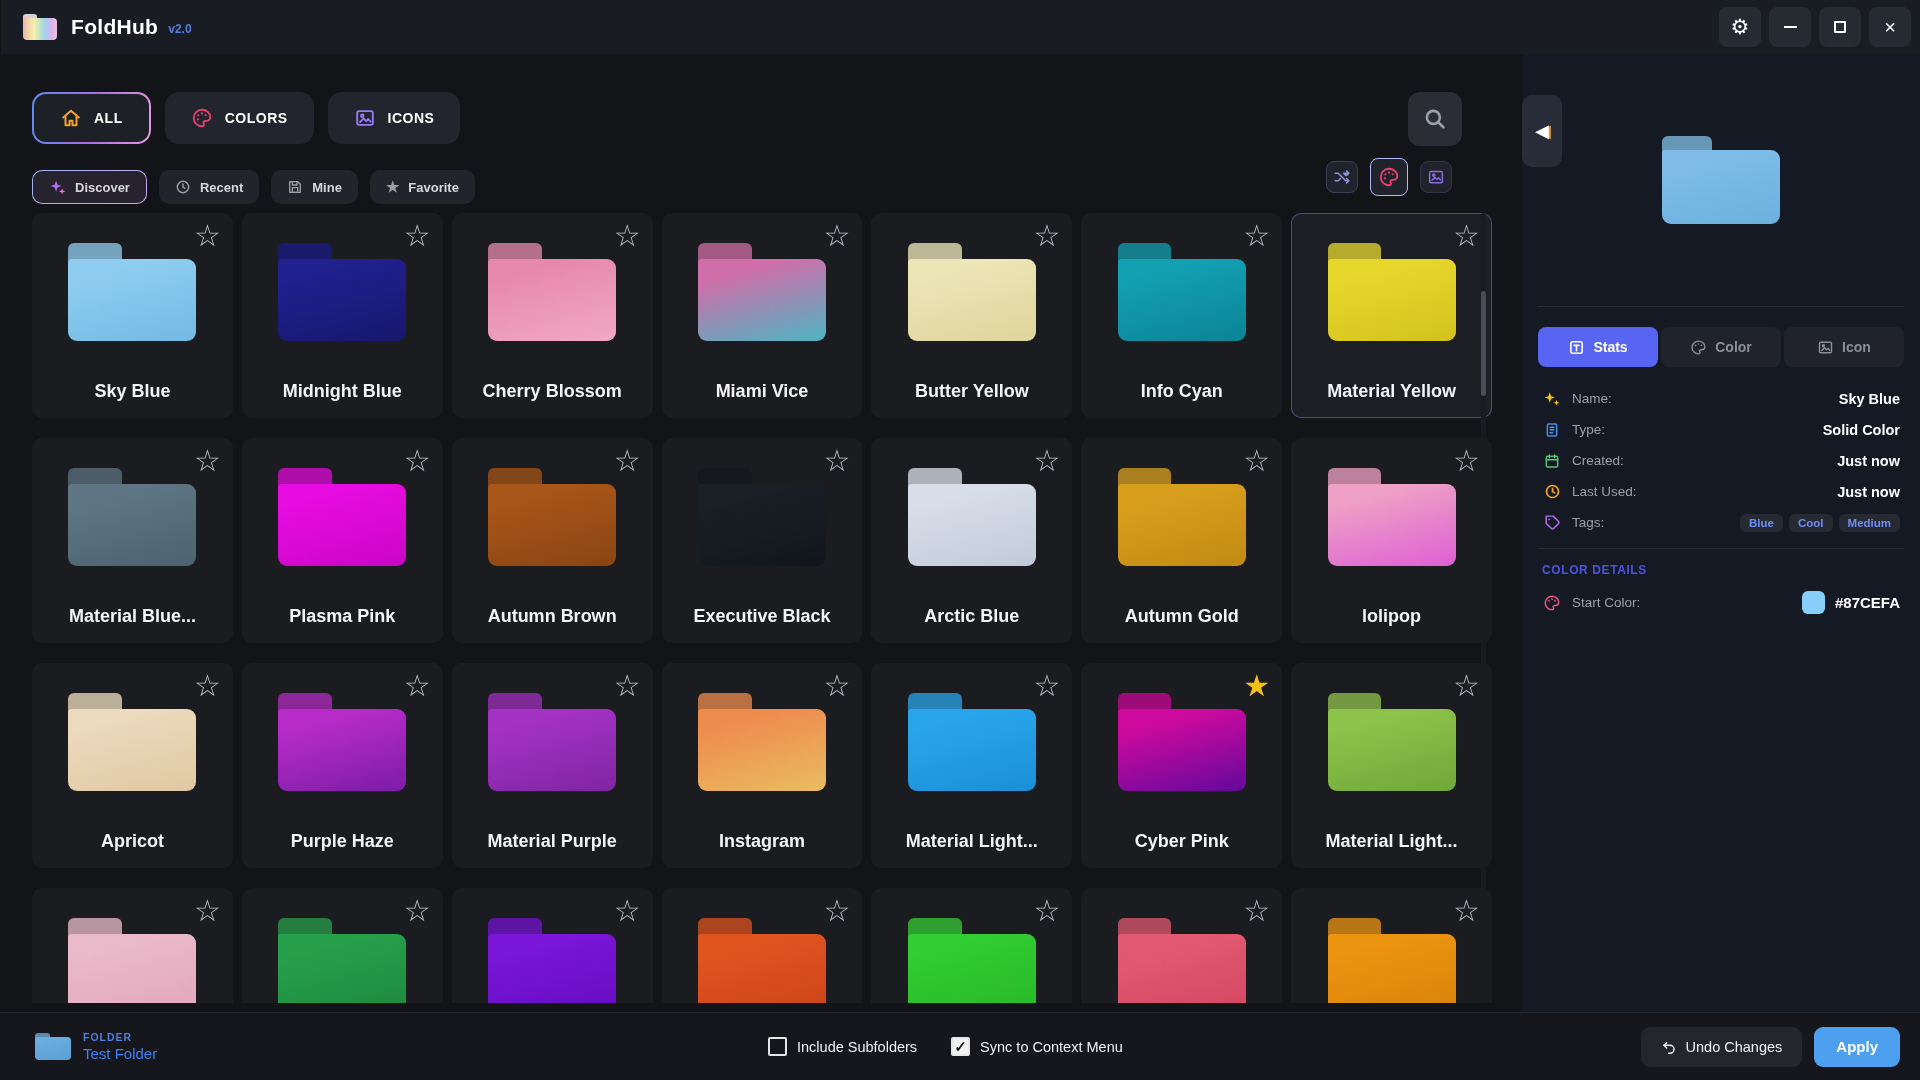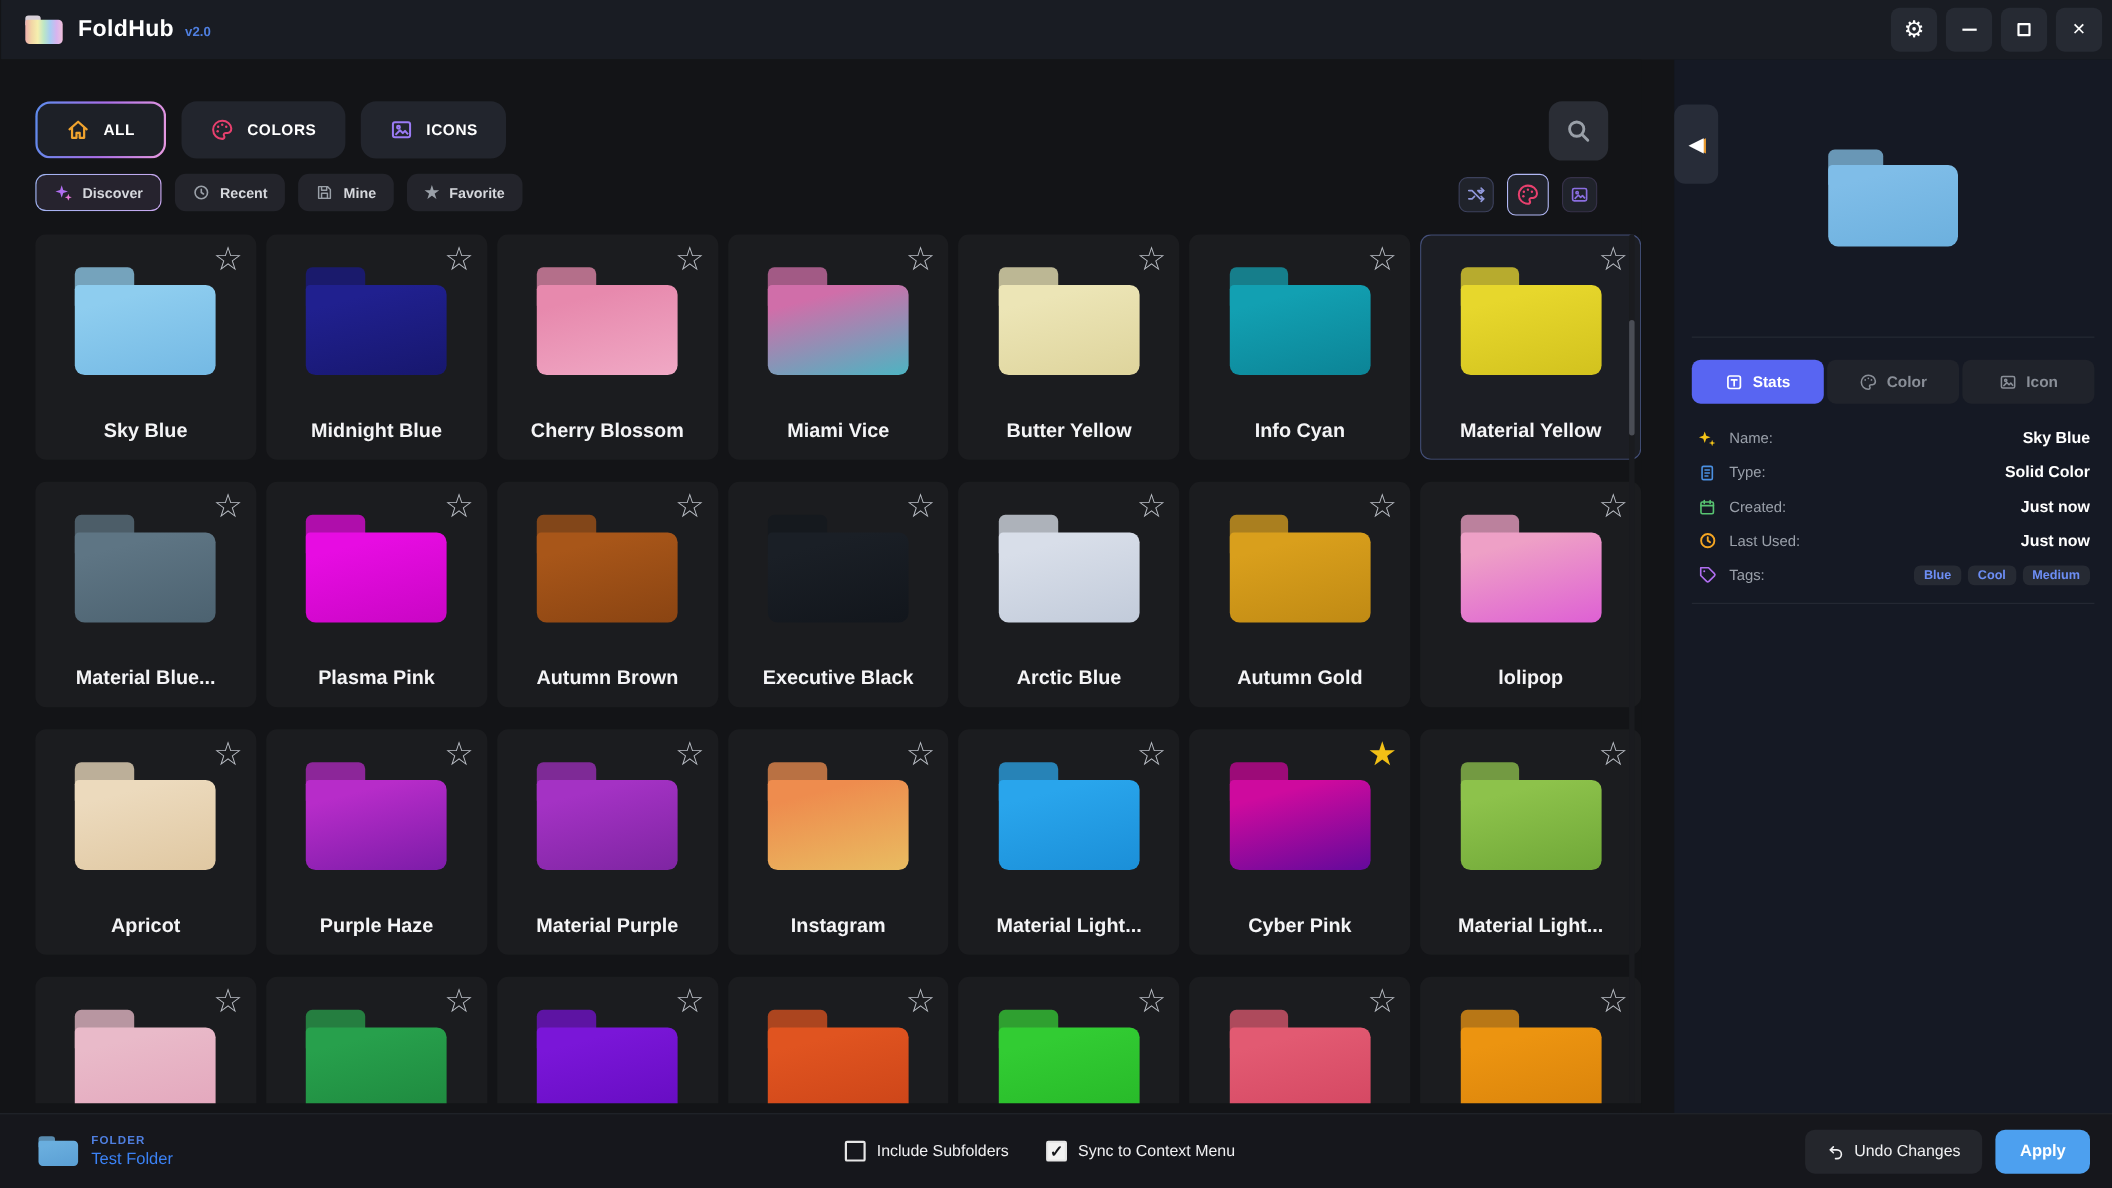--- a/index.html
+++ b/index.html
@@ -43,21 +43,21 @@
   .tabs-row { position:absolute; left:32px; top:38px; display:flex; gap:14px; }
   .tab-pill { height:52px; padding:0 26px; border-radius:14px; background:#22252d;
               display:flex; align-items:center; gap:12px; cursor:pointer;
               font-size:14px; font-weight:bold; color:#fff; letter-spacing:.5px; }
   .tab-pill.active { border:2px solid transparent;
       background:linear-gradient(#1d2027,#1d2027) padding-box,
                  linear-gradient(100deg,#5c8cec,#a86ee8,#e89ae0) border-box;text-align:center; }
   .search-btn { position:absolute; right:30px; top:38px; width:54px; height:54px; border-radius:12px;
                 background:#2a2d35; display:flex; align-items:center; justify-content:center; cursor:pointer; }
 
-  .chips-row { position:absolute; left:32px; top:104px; display:flex; gap:12px; align-items:center; }
+  .chips-row { position:absolute; left:32px; top:116px; display:flex; gap:12px; align-items:center; }
   .chip { height:34px; padding:0 16px; border-radius:10px; background:#23242b;
           display:flex; align-items:center; gap:9px; cursor:pointer;
           font-size:13px; font-weight:bold; color:#d6d8dd; }
   .chip.active { border:1.5px solid transparent;
       background:linear-gradient(#26232e,#26232e) padding-box,
                  linear-gradient(100deg,#9fb4f2,#c9a8f0) border-box; }
   .view-btns { position:absolute; right:40px; top:104px; display:flex; gap:12px; align-items:center; }
   .vbtn { width:32px; height:32px; border-radius:8px; background:#20232b;
           display:flex; align-items:center; justify-content:center; cursor:pointer; }
   .vbtn.b1 { border:1px solid #3c415c; }
@@ -600,20 +600,36 @@
       <span class="tag-chips">
           <span class="tag-chip">Blue</span>
           <span class="tag-chip">Cool</span>
           <span class="tag-chip">Medium</span>
         </span>
     </div>
   </div>
 
   <div class="p-divider"></div>
 
+  <div class="cd-section">
+    <div class="cd-heading">COLOR DETAILS</div>
+    <div class="cd-row">
+      <span class="stat-ico">
+          <svg class="ic" width="18" height="18" viewBox="0 0 24 24" fill="none" stroke="#e8537a" stroke-width="2">
+            <path d="M12 3a9 9 0 1 0 0 18c1.6 0 2.2-.9 2.2-1.8 0-.9-.7-1.4-.7-2.2 0-1 .9-1.8 2.1-1.8h1.6A4.7 4.7 0 0 0 21 10.6C20.7 6.3 16.8 3 12 3z"></path>
+            <circle cx="8" cy="9" r="1.2" fill="#e8537a" stroke="none"></circle>
+            <circle cx="12" cy="7" r="1.2" fill="#e8537a" stroke="none"></circle>
+            <circle cx="16" cy="9" r="1.2" fill="#e8537a" stroke="none"></circle>
+          </svg>
+        </span>
+      <span class="stat-label">Start Color:</span>
+      <span class="cd-swatch" id="cd-swatch" style="background: rgb(135, 206, 250);"></span>
+      <span class="cd-value">#87CEFA</span>
+    </div>
+  </div>
 </div>
 
 <div class="bottombar">
   <div class="bb-left">
     <span class="folder mini-size" style="--c1:#6aaede;--c2:#5a9fd4;">
         <i class="ftab"></i>
         <i class="fbody"></i>
       </span>
     <span>
       <div class="bb-kind">FOLDER</div>

